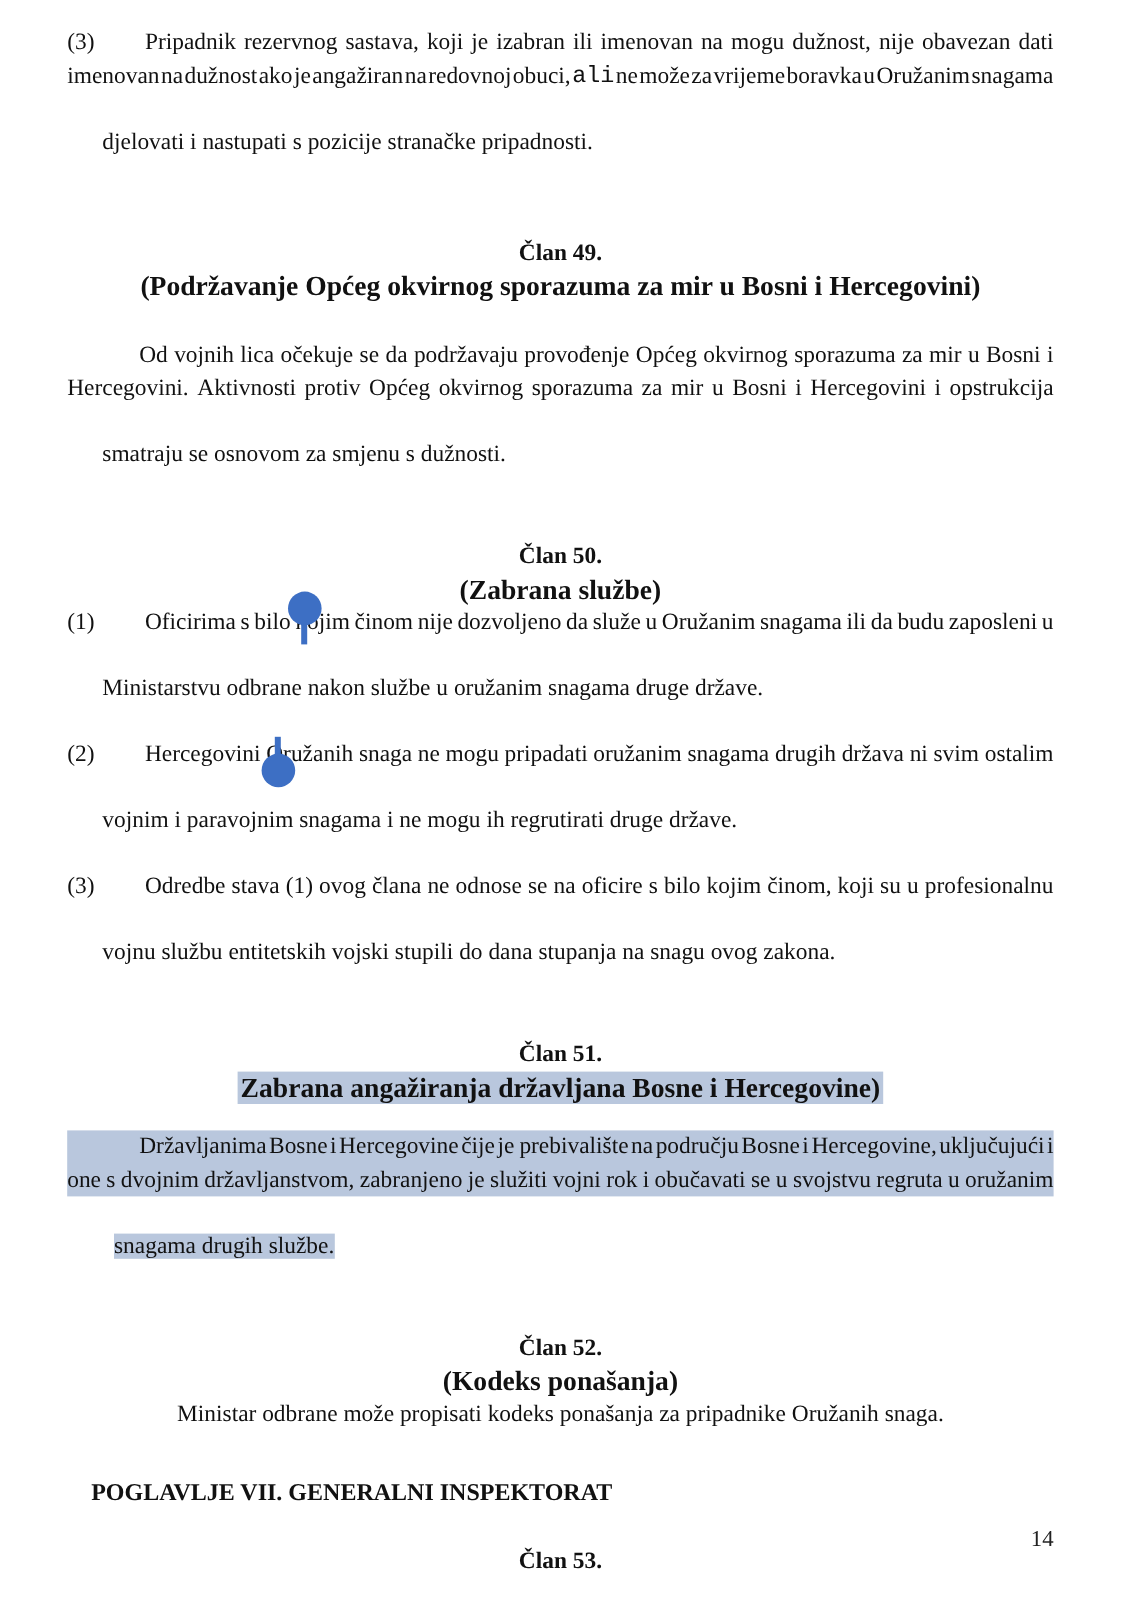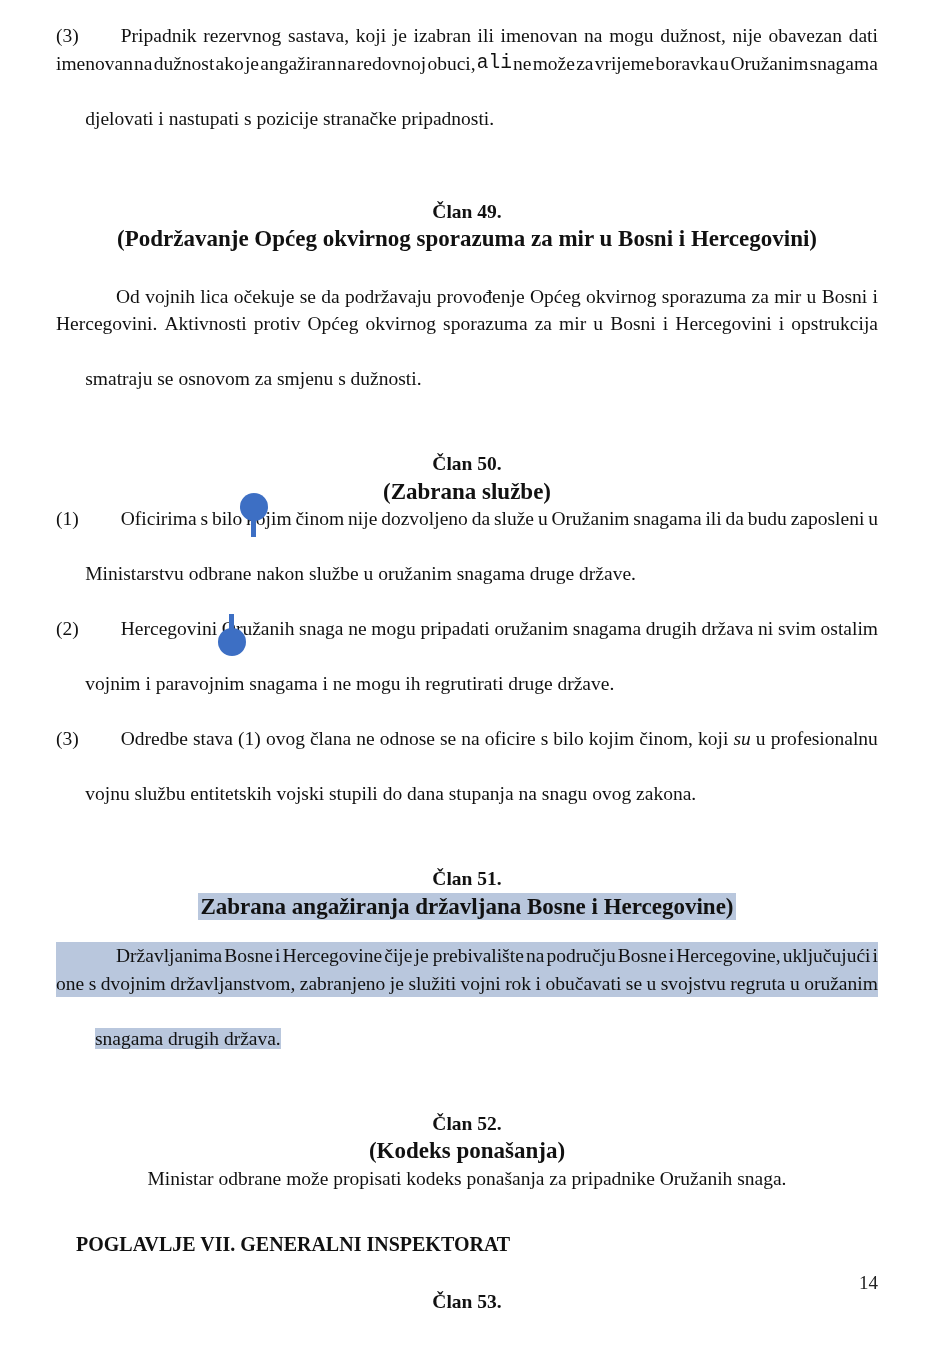--- a/index.html
+++ b/index.html
@@ -288,21 +288,21 @@
           <span style="white-space: pre;">ne</span>
           <span style="white-space: pre;">odnose</span>
           <span style="white-space: pre;">se</span>
           <span style="white-space: pre;">na</span>
           <span style="white-space: pre;">oficire</span>
           <span style="white-space: pre;">s</span>
           <span style="white-space: pre;">bilo</span>
           <span style="white-space: pre;">kojim</span>
           <span style="white-space: pre;">činom,</span>
           <span style="white-space: pre;">koji</span>
-          <span style="white-space: pre; font-style: italic;">su</span>
+          <span style="white-space: pre;">su</span>
           <span style="white-space: pre;">u</span>
           <span style="white-space: pre;">profesionalnu</span>
         </span>
     </div>
     <div class="jline last">
       <span>vojnu službu entitetskih vojski stupili do dana stupanja na snagu ovog zakona.</span>
     </div>
 
     <div class="gap-l"></div>
 
@@ -348,21 +348,21 @@
             <span style="white-space: pre;">obučavati</span>
             <span style="white-space: pre;">se</span>
             <span style="white-space: pre;">u</span>
             <span style="white-space: pre;">svojstvu</span>
             <span style="white-space: pre;">regruta</span>
             <span style="white-space: pre;">u</span>
             <span style="white-space: pre;">oružanim</span>
           </span>
       </div>
       <div class="jline last">
-        <span class="sel">snagama drugih država.</span>
+        <span class="sel">snagama drugih službe.</span>
       </div>
     </div>
 
     <div class="gap-l"></div>
 
     <div class="art-title">Član 52.</div>
     <div class="art-sub">(Kodeks ponašanja)</div>
     <div class="center" style="font-size:19.5px;line-height:27.5px;color:#111;">Ministar odbrane može propisati kodeks ponašanja za pripadnike Oružanih snaga.</div>
 
     <div class="gap-xl"></div>

